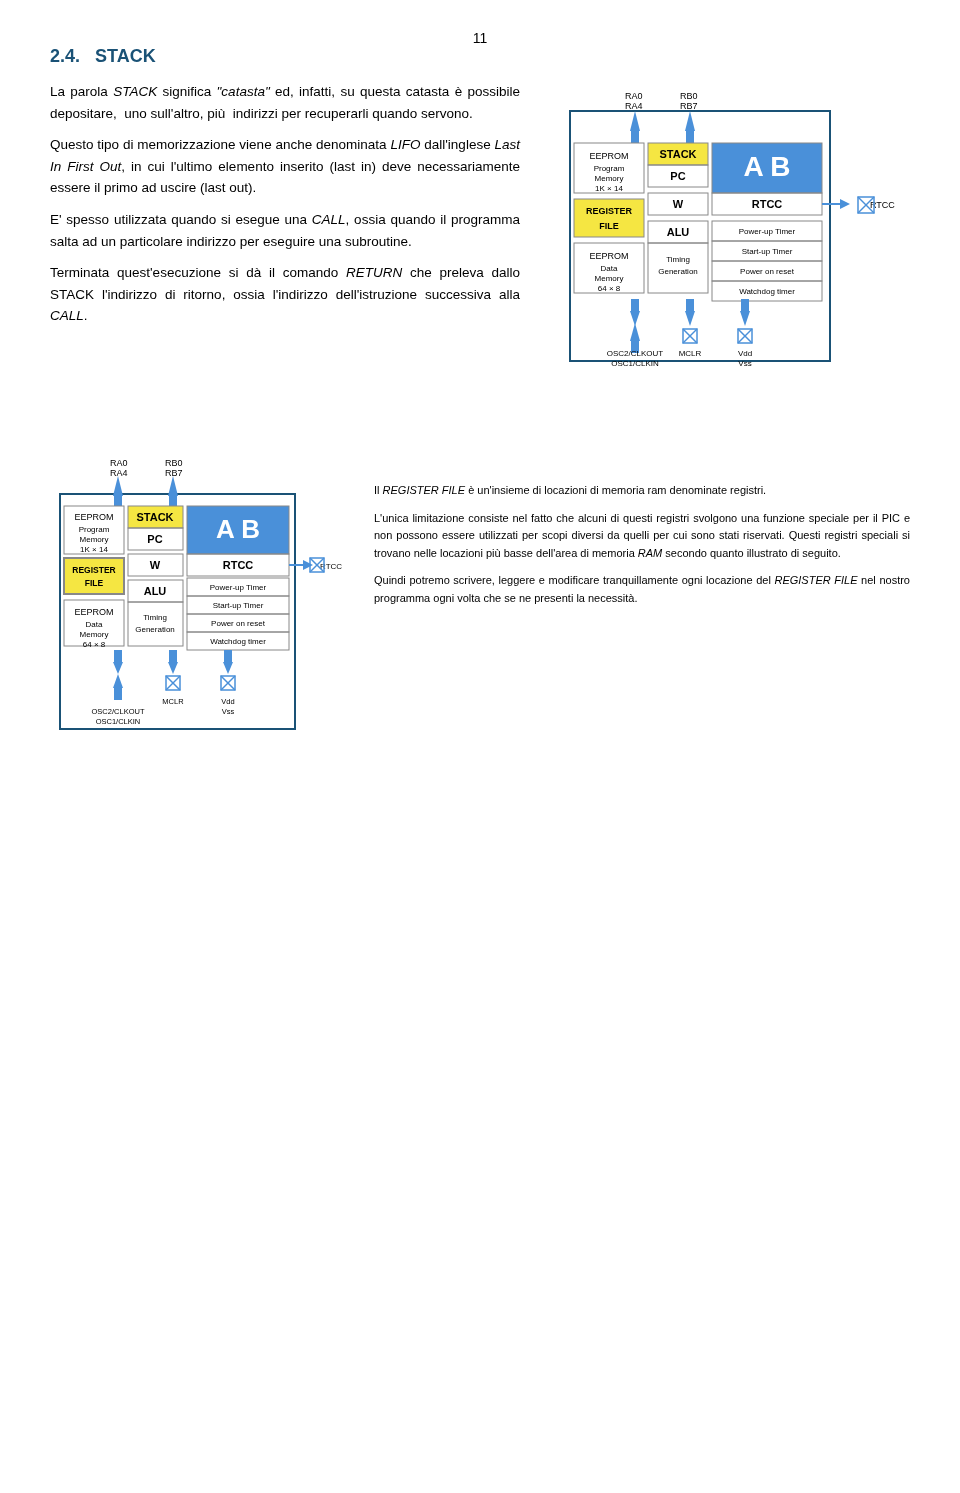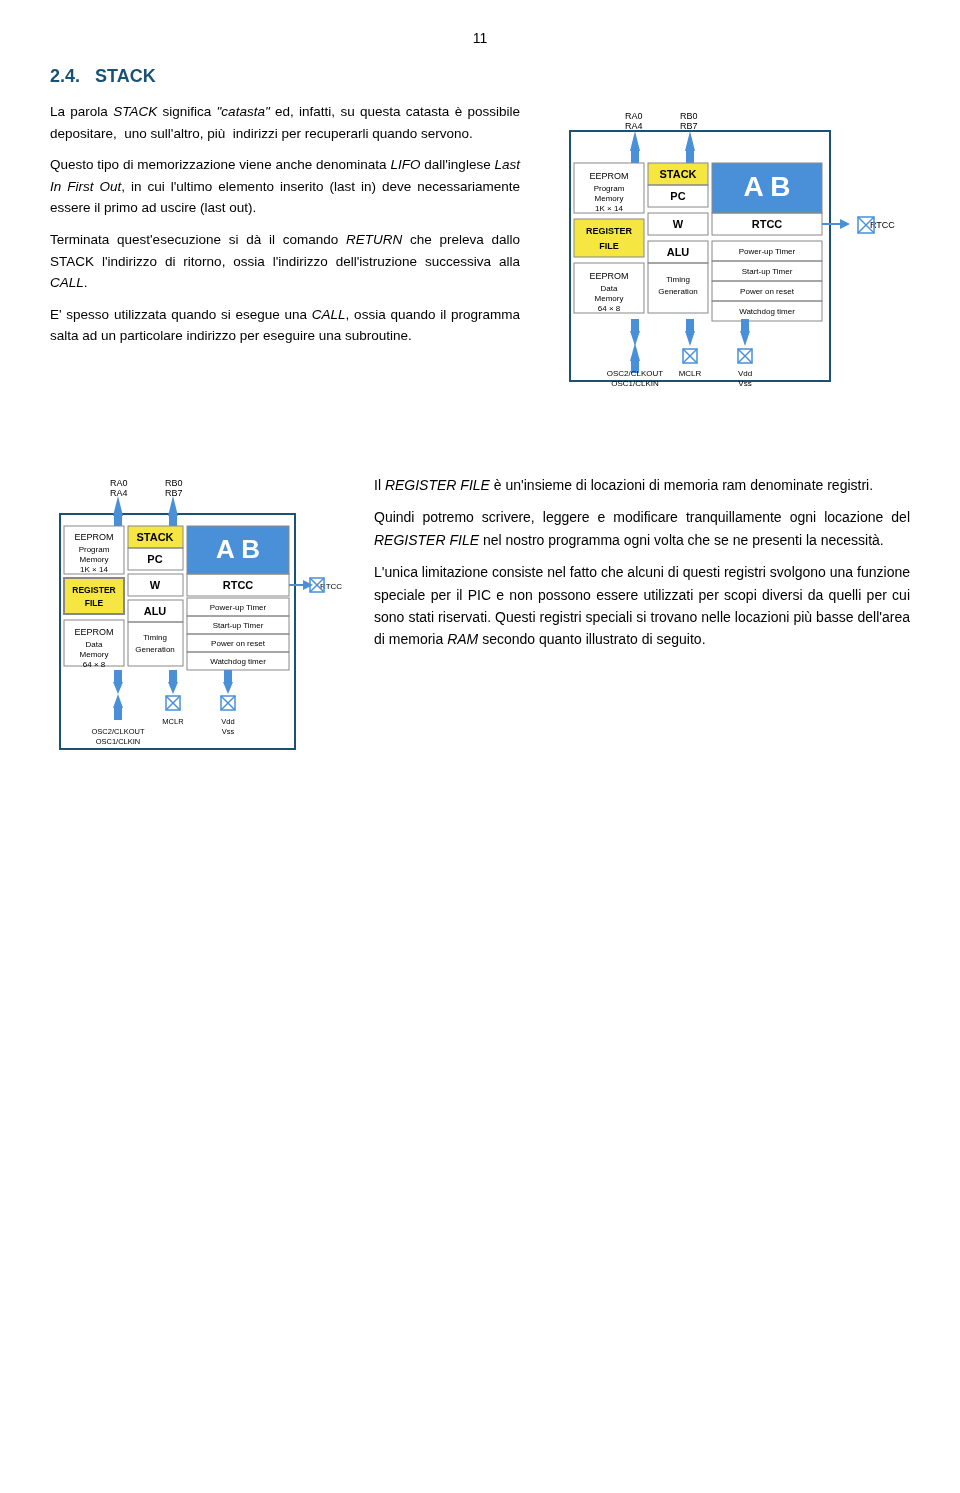--- a/index.html
+++ b/index.html
@@ -9,21 +9,20 @@
       font-size: 14px;
       color: #000;
       width: 960px;
       min-height: 1493px;
       padding: 30px 50px;
     }
 
     .page-number {
       text-align: center;
       font-size: 14px;
-      margin-bottom: 20px;
     }
 
     .section-title {
       font-size: 18px;
       font-weight: bold;
       color: #1a5276;
       margin-bottom: 14px;
     }
 
     .content-area {
@@ -60,22 +59,23 @@
     }
 
     .section-25-diagram {
       width: 300px;
       flex-shrink: 0;
     }
 
     .section-25-text {
       flex: 1;
       line-height: 1.6;
-      font-size: 14px;
+      font-size: 11px;
       text-align: justify;
+      margin-top: 28px;
     }
 
     .section-25-text p {
       margin-bottom: 10px;
     }
 
     .italic { font-style: italic; }
 
     .blue-title {
       color: #1a5276;
@@ -98,24 +98,24 @@
   <div class="content-area">
 
     <div class="text-column">
       <p>
         La parola <span class="italic">STACK</span> significa <span class="italic">"catasta"</span> ed, infatti, su questa catasta è possibile depositare,&nbsp; uno sull'altro, più&nbsp; indirizzi per recuperarli quando servono.
       </p>
       <p>
         Questo tipo di memorizzazione viene anche denominata <span class="italic">LIFO</span> dall'inglese <span class="italic">Last In First Out</span>, in cui l'ultimo elemento inserito (last in) deve necessariamente essere il primo ad uscire (last out).
       </p>
       <p>
+        E' spesso utilizzata quando si esegue una <span class="italic">CALL</span>, ossia quando il programma salta ad un particolare indirizzo per eseguire una subroutine.
+      </p>
+      <p>
         Terminata quest'esecuzione si dà il comando <span class="italic">RETURN</span> che preleva dallo STACK l'indirizzo di ritorno, ossia l'indirizzo dell'istruzione successiva alla <span class="italic">CALL</span>.
-      </p>
-      <p>
-        E' spesso utilizzata quando si esegue una <span class="italic">CALL</span>, ossia quando il programma salta ad un particolare indirizzo per eseguire una subroutine.
       </p>
     </div>
 
     <div class="diagram-column">
       <svg width="360" height="340" viewBox="0 0 360 340" xmlns="http://www.w3.org/2000/svg">
 
         <rect x="30" y="30" width="260" height="250" fill="none" stroke="#1a5276" stroke-width="2"></rect>
 
         <text x="85" y="18" font-size="9" font-family="Arial">RA0</text>
         <text x="85" y="28" font-size="9" font-family="Arial">RA4</text>
@@ -325,20 +325,20 @@
         <text x="178" y="260" font-size="7.5" text-anchor="middle" font-family="Arial">Vss</text>
 
       </svg>
     </div>
 
     <div class="section-25-text">
       <p>
         Il <span class="italic">REGISTER FILE</span> è un'insieme di locazioni di memoria ram denominate registri.
       </p>
       <p>
+        L'unica limitazione consiste nel fatto che alcuni di questi registri svolgono una funzione speciale per il PIC e non possono essere utilizzati per scopi diversi da quelli per cui sono stati riservati. Questi registri speciali si trovano nelle locazioni più basse dell'area di memoria <span class="italic">RAM</span> secondo quanto illustrato di seguito.
+      </p>
+      <p>
         Quindi potremo scrivere, leggere e modificare tranquillamente ogni locazione del <span class="italic">REGISTER FILE</span> nel nostro programma ogni volta che se ne presenti la necessità.
-      </p>
-      <p>
-        L'unica limitazione consiste nel fatto che alcuni di questi registri svolgono una funzione speciale per il PIC e non possono essere utilizzati per scopi diversi da quelli per cui sono stati riservati. Questi registri speciali si trovano nelle locazioni più basse dell'area di memoria <span class="italic">RAM</span> secondo quanto illustrato di seguito.
       </p>
     </div>
   </div>
 </div>
 
 </body></html>

